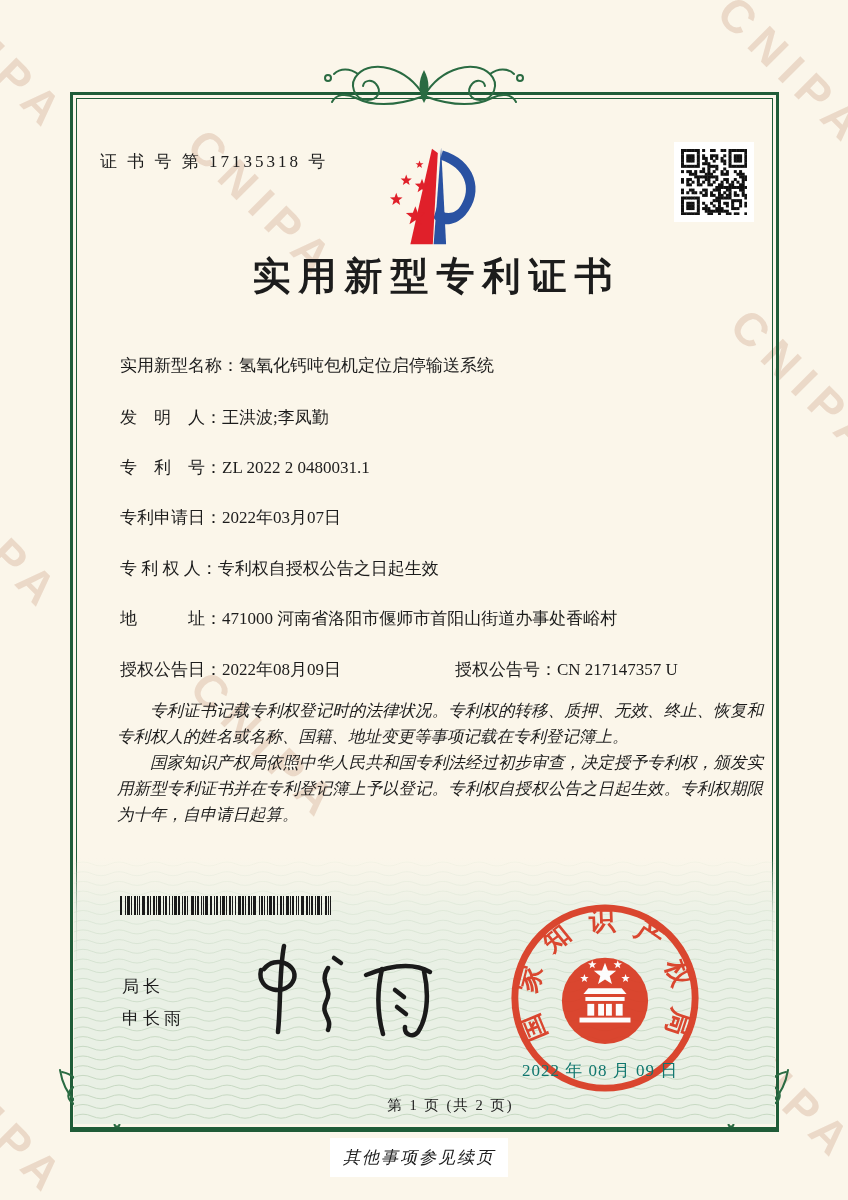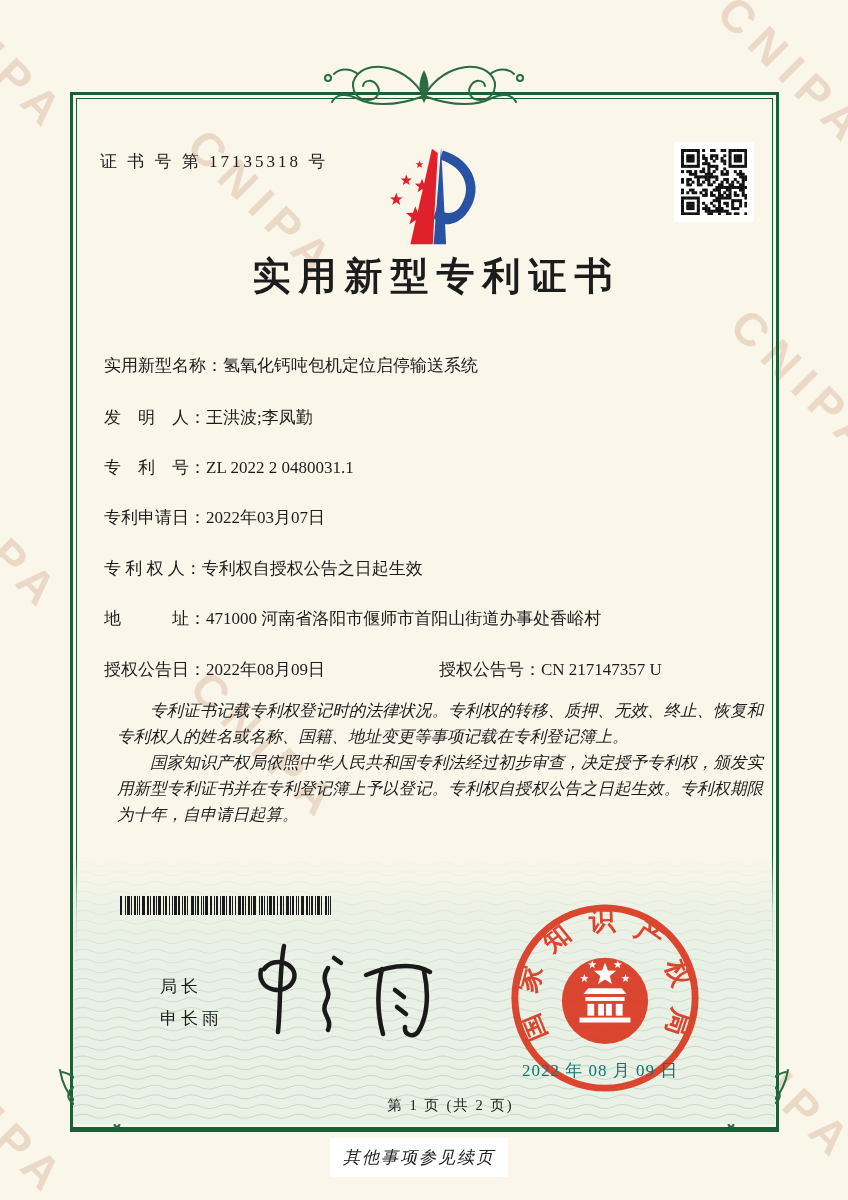--- a/index.html
+++ b/index.html
@@ -17,29 +17,29 @@
     border:3px solid var(--frame);border-bottom-width:5px;z-index:2;}
   .frame-inner{position:absolute;left:3px;top:3px;right:3px;bottom:3px;border:1px solid var(--frame);}
   .orn-top{position:absolute;left:314px;top:58px;z-index:3;}
   .orn-corner{position:absolute;z-index:3;}
   .cert-no{position:absolute;left:100px;top:150px;font-size:17px;letter-spacing:3px;z-index:4;}
   .logo{position:absolute;left:358px;top:143px;z-index:4;}
   .qr-box{position:absolute;left:674px;top:142px;width:80px;height:80px;background:#fff;z-index:4;}
   .qr-box svg{position:absolute;left:7px;top:7px;}
   .title{position:absolute;left:70px;top:251px;width:709px;text-align:center;font-size:38px;
     font-weight:bold;letter-spacing:8px;padding-left:24px;box-sizing:border-box;z-index:4;}
-  .row{position:absolute;left:104px;font-size:17px;white-space:nowrap;z-index:4;}
+  .row{position:absolute;left:120px;font-size:17px;white-space:nowrap;z-index:4;}
   .row .gz{position:absolute;left:335px;top:0;}
   .bodytext{position:absolute;left:117px;top:698px;width:646px;z-index:4;}
   .bodytext p{margin:0;font-size:16.5px;line-height:26px;text-align:justify;
     text-indent:2em;font-style:italic;}
   .wave-band{position:absolute;left:74px;top:858px;width:701px;height:266px;z-index:3;
     background:linear-gradient(180deg, rgba(233,240,229,0) 0px, rgba(233,240,229,.85) 55px, #e9f0e5 110px);}
   .barcode{position:absolute;left:120px;top:896px;z-index:4;}
-  .signer{position:absolute;left:122px;font-size:17px;letter-spacing:4px;z-index:4;margin-left:38px;}
+  .signer{position:absolute;left:122px;font-size:17px;letter-spacing:4px;z-index:4;}
   .sig{position:absolute;left:248px;top:940px;z-index:4;}
   .seal{position:absolute;left:507px;top:900px;z-index:5;opacity:.93;}
   .seal-date{position:absolute;left:522px;top:1036px;width:170px;font-size:17px;
     letter-spacing:1px;text-align:left;color:#0f766e;z-index:6;white-space:nowrap;margin-top:23px;}
   .page-ind{position:absolute;left:70px;top:1096px;width:709px;text-align:center;
     font-size:14.5px;letter-spacing:2px;z-index:4;padding-left:26px;}
   .note{position:absolute;left:330px;top:1138px;background:#ffffff;padding:8px 13px;
     font-size:17px;font-style:italic;letter-spacing:2px;white-space:nowrap;z-index:4;text-align:center;}
 </style>
 </head>

